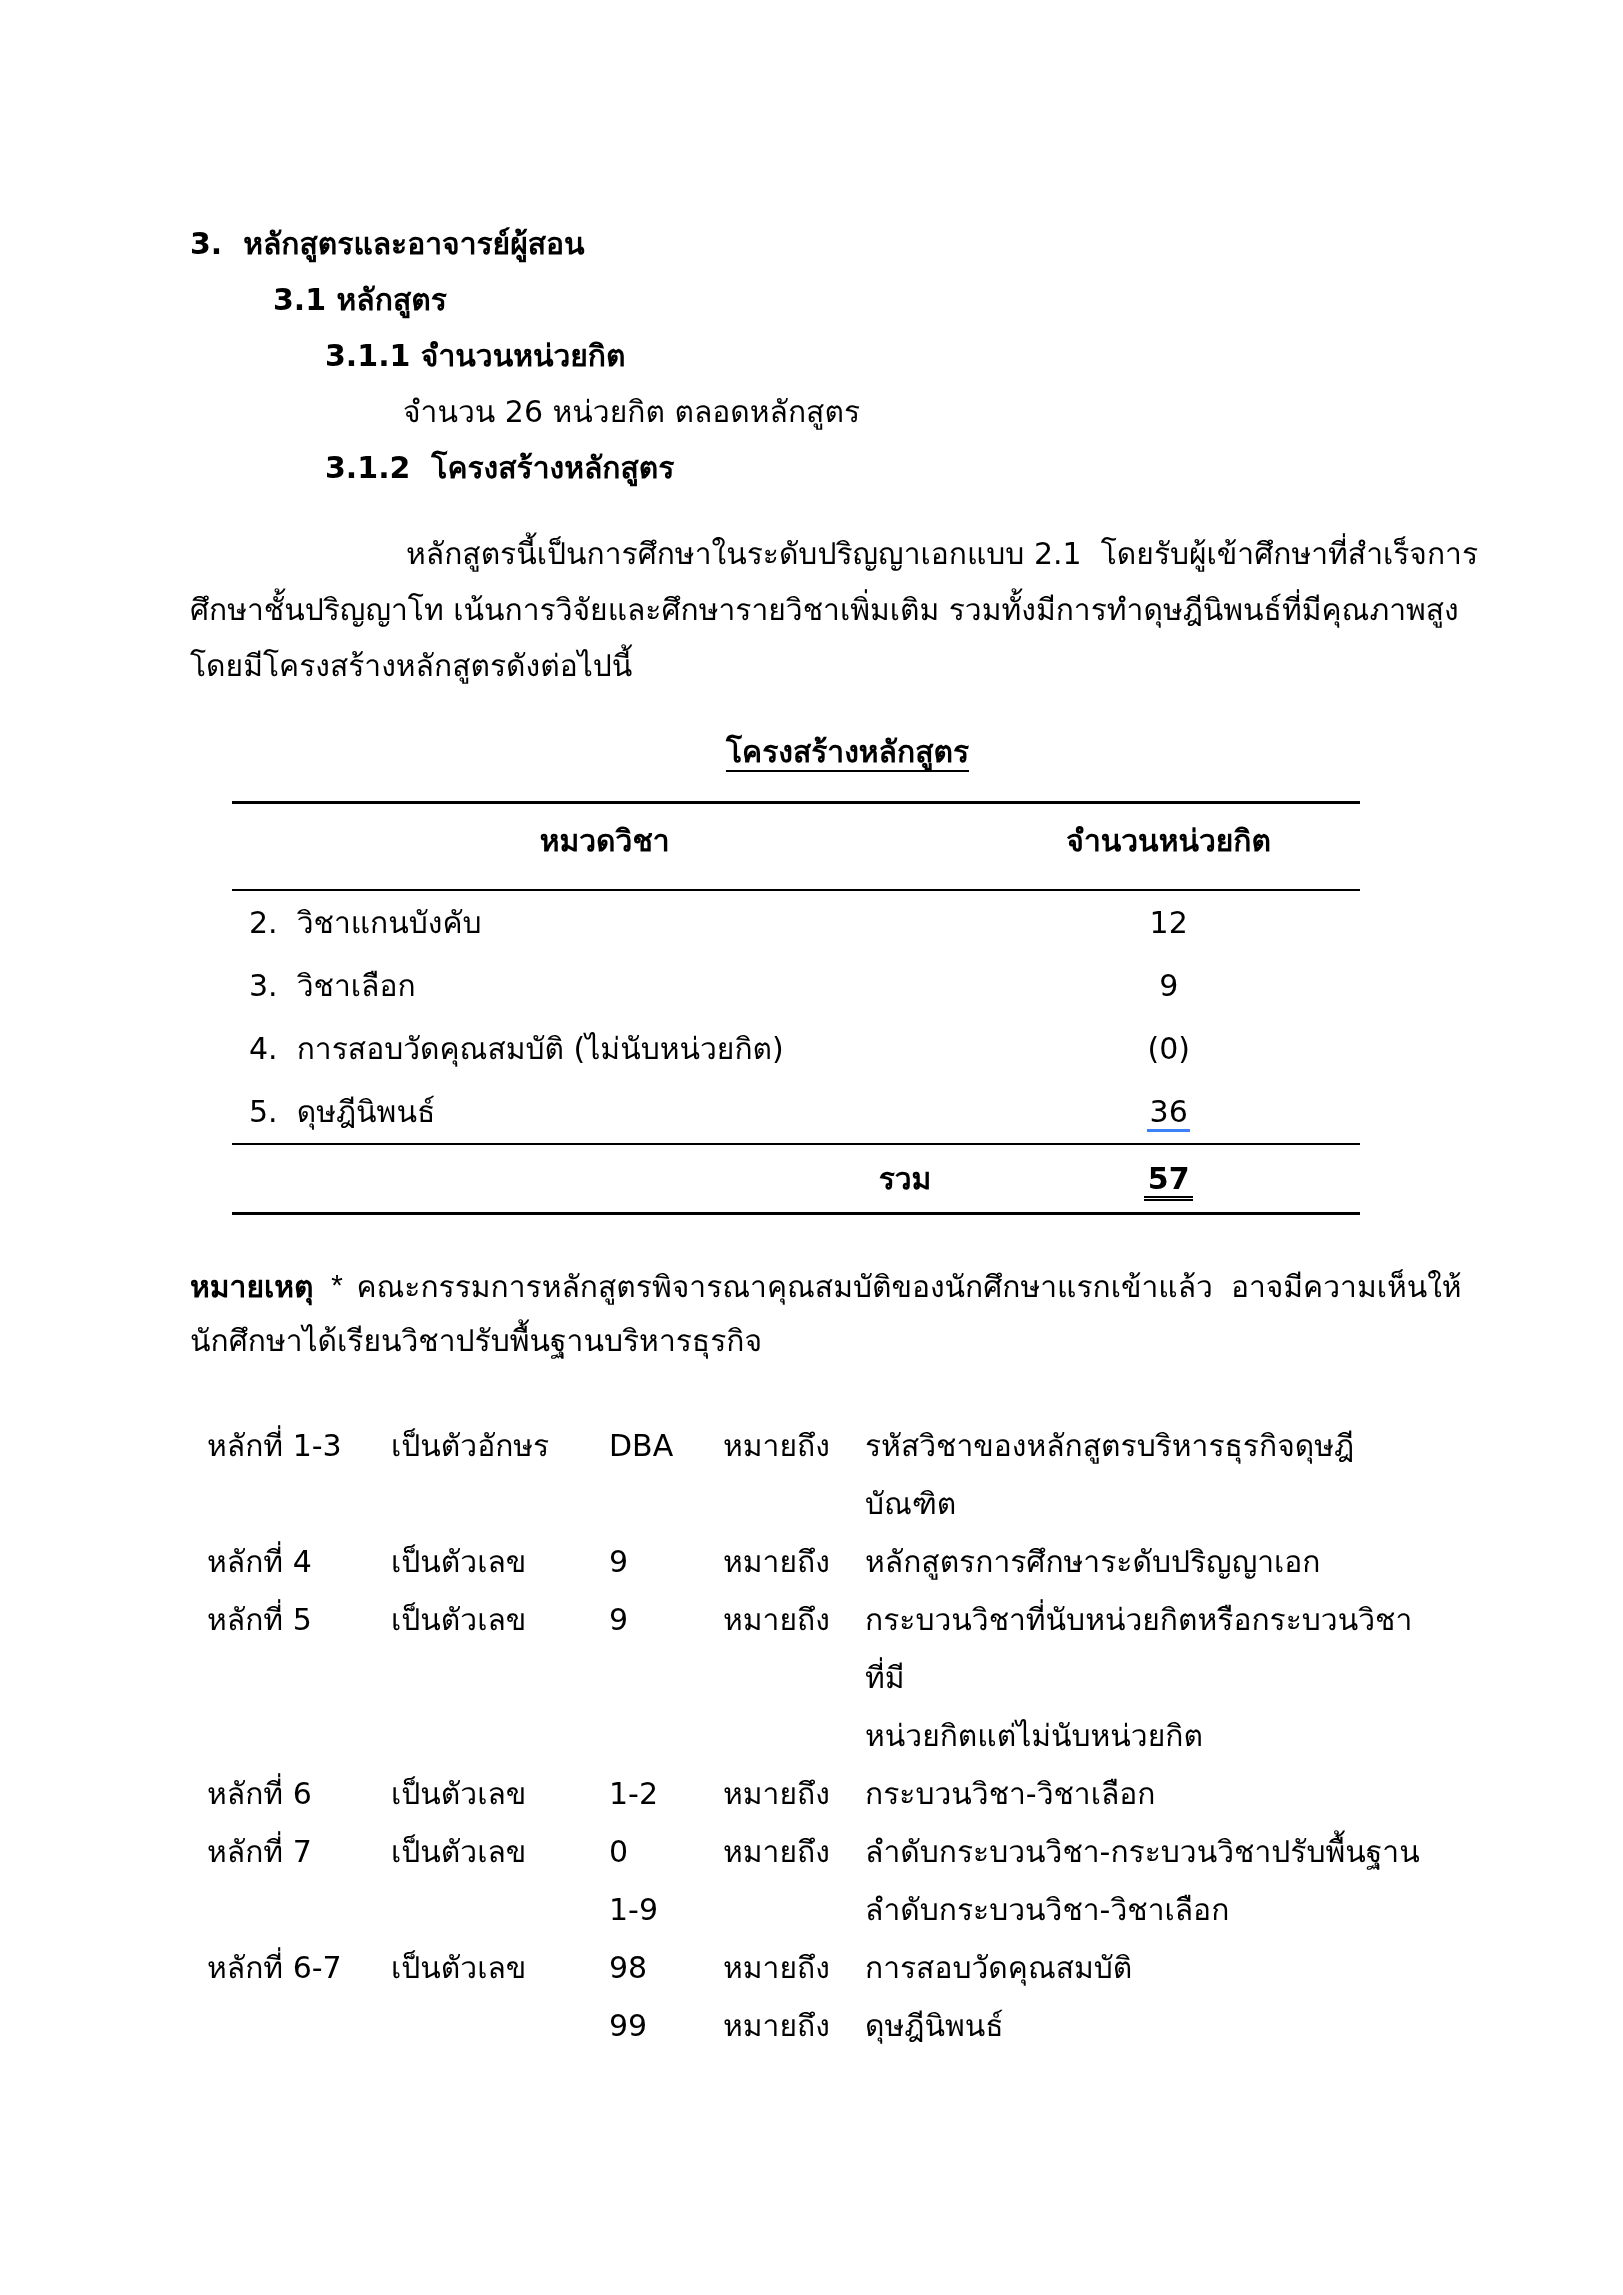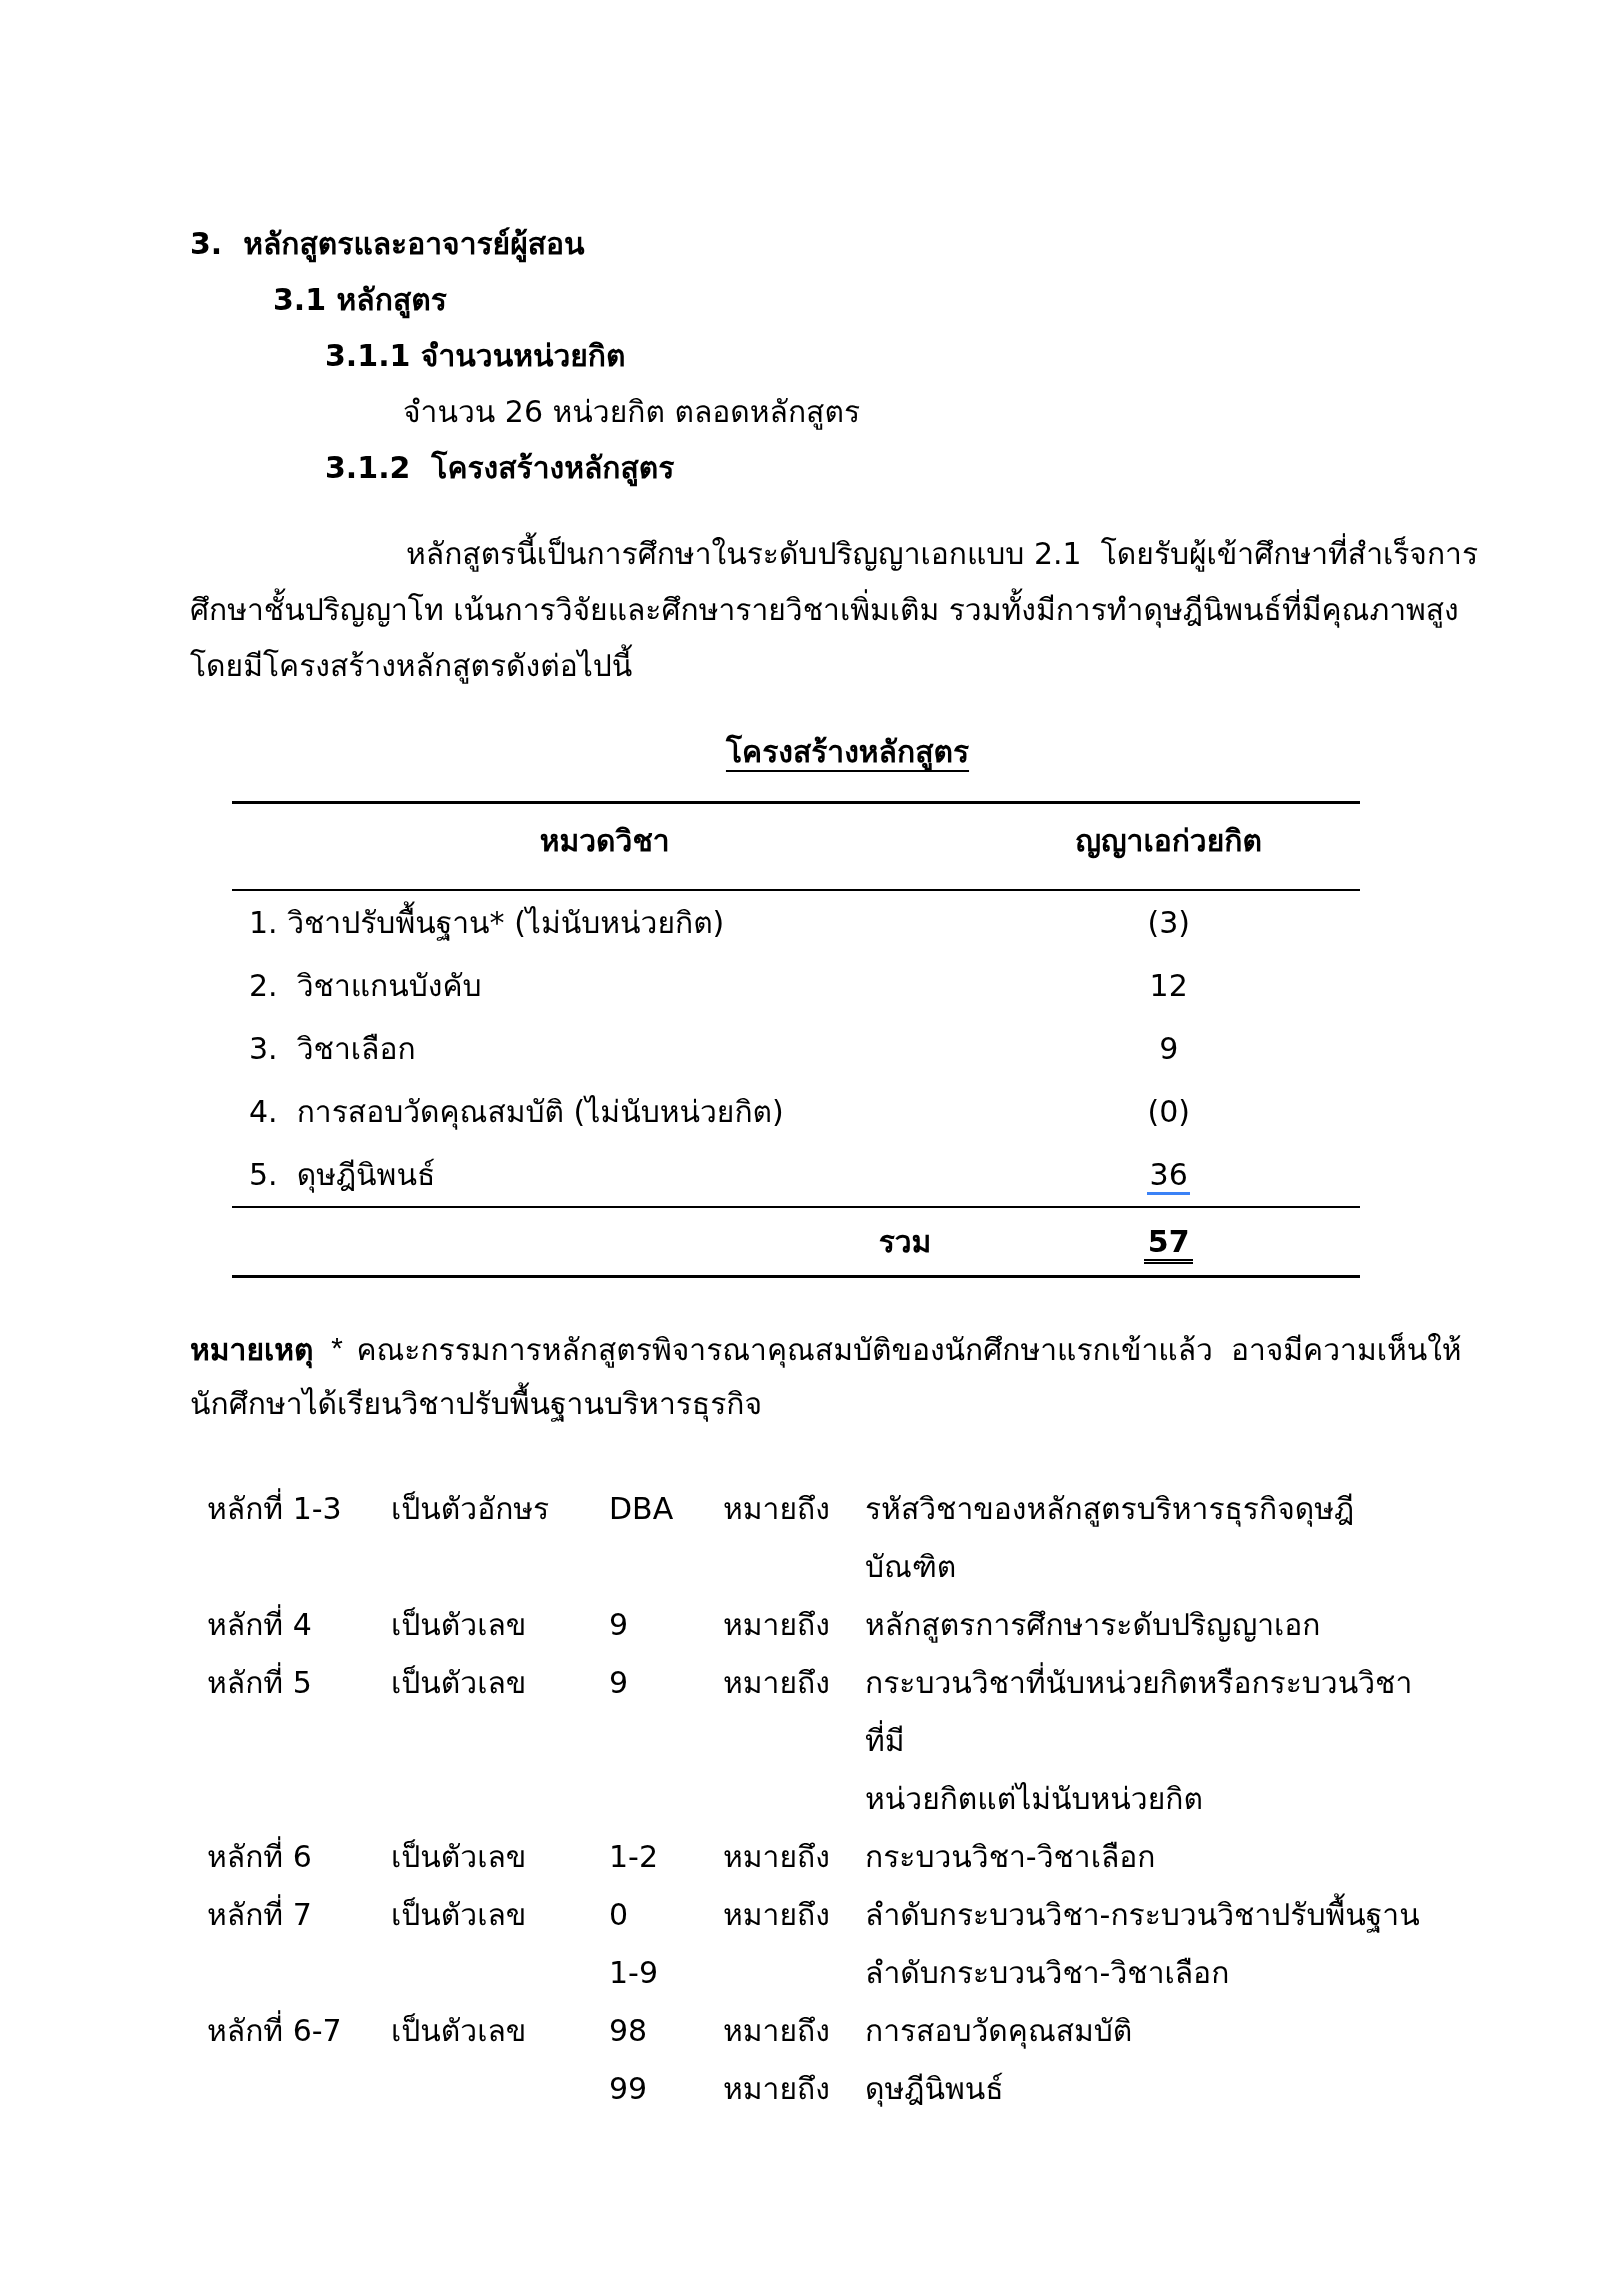--- a/index.html
+++ b/index.html
@@ -79,29 +79,25 @@
 
   <div class="table-title-wrap">
     <span class="table-title">โครงสร้างหลักสูตร</span>
   </div>
 
   <div class="struct-table">
     <div class="rule thick"></div>
 
     <div class="trow thead">
       <div class="c1">หมวดวิชา</div>
-      <div class="c2">ญญาเอก่วยกิต</div>
+      <div class="c2">จำนวนหน่วยกิต</div>
     </div>
 
     <div class="rule"></div>
 
-    <div class="trow tbody-row">
-      <div class="c1 pre">1. วิชาปรับพื้นฐาน* (ไม่นับหน่วยกิต)</div>
-      <div class="c2">(3)</div>
-    </div>
     <div class="trow tbody-row">
       <div class="c1 pre">2.  วิชาแกนบังคับ</div>
       <div class="c2">12</div>
     </div>
     <div class="trow tbody-row">
       <div class="c1 pre">3.  วิชาเลือก</div>
       <div class="c2">9</div>
     </div>
     <div class="trow tbody-row">
       <div class="c1 pre">4.  การสอบวัดคุณสมบัติ (ไม่นับหน่วยกิต)</div>

